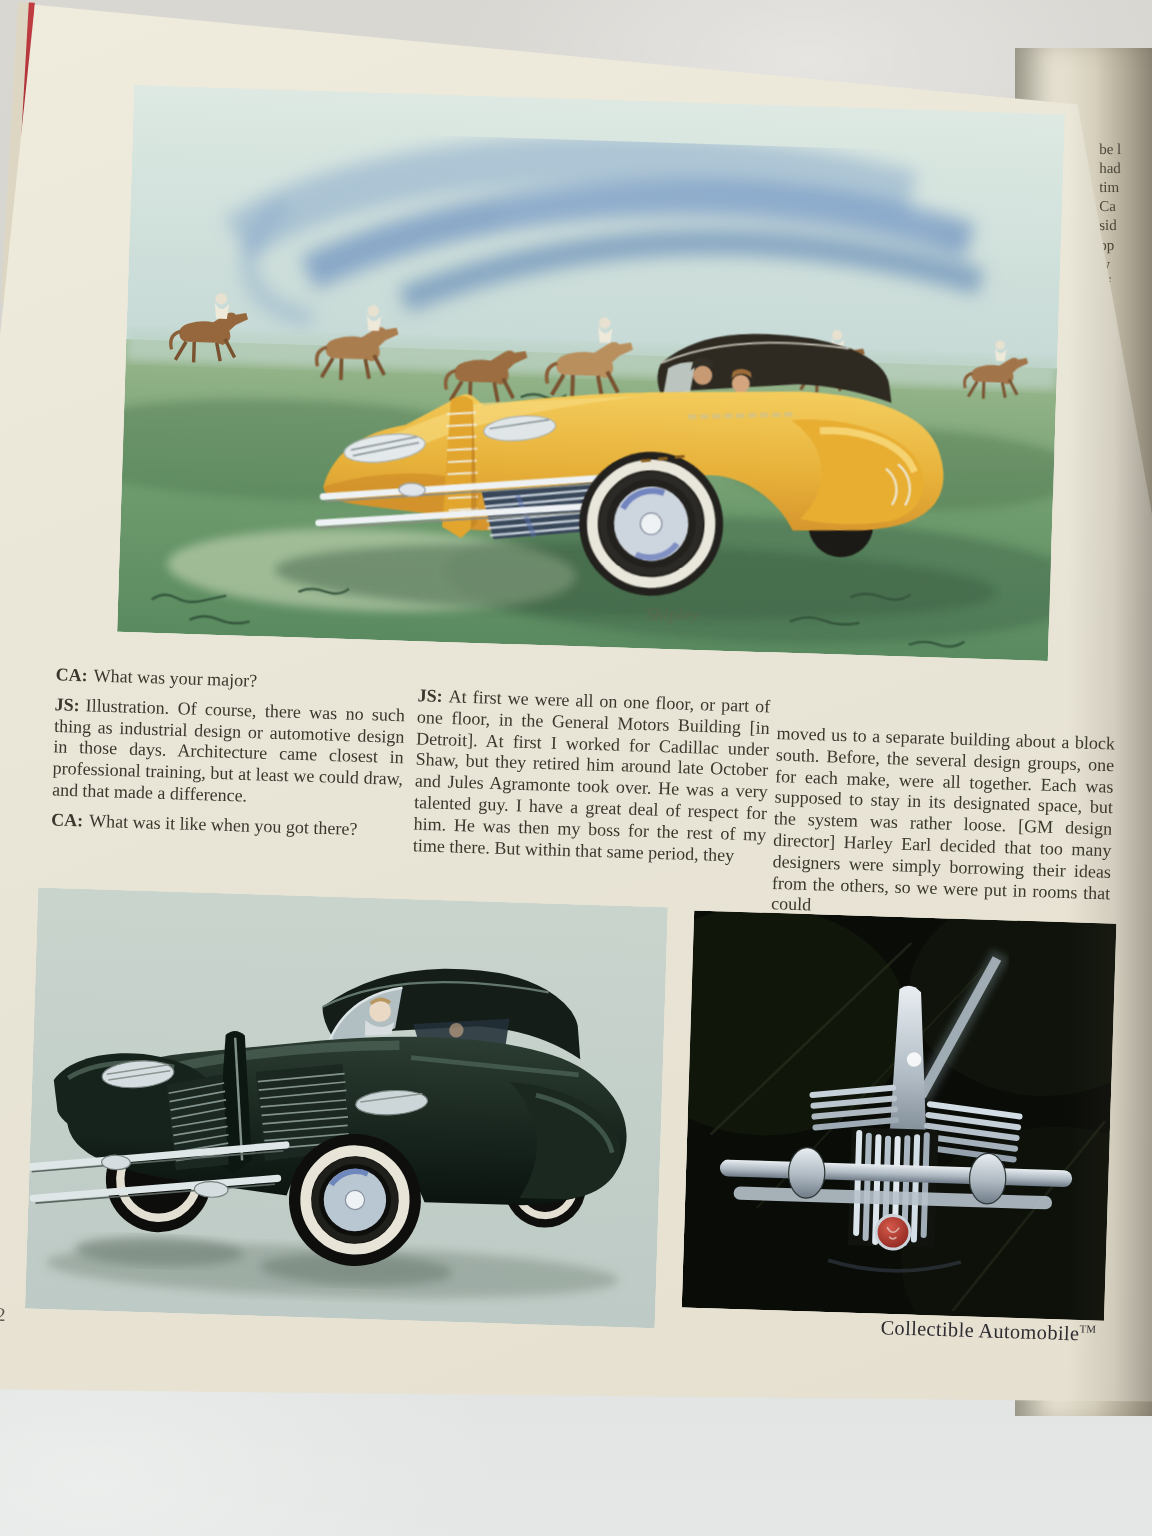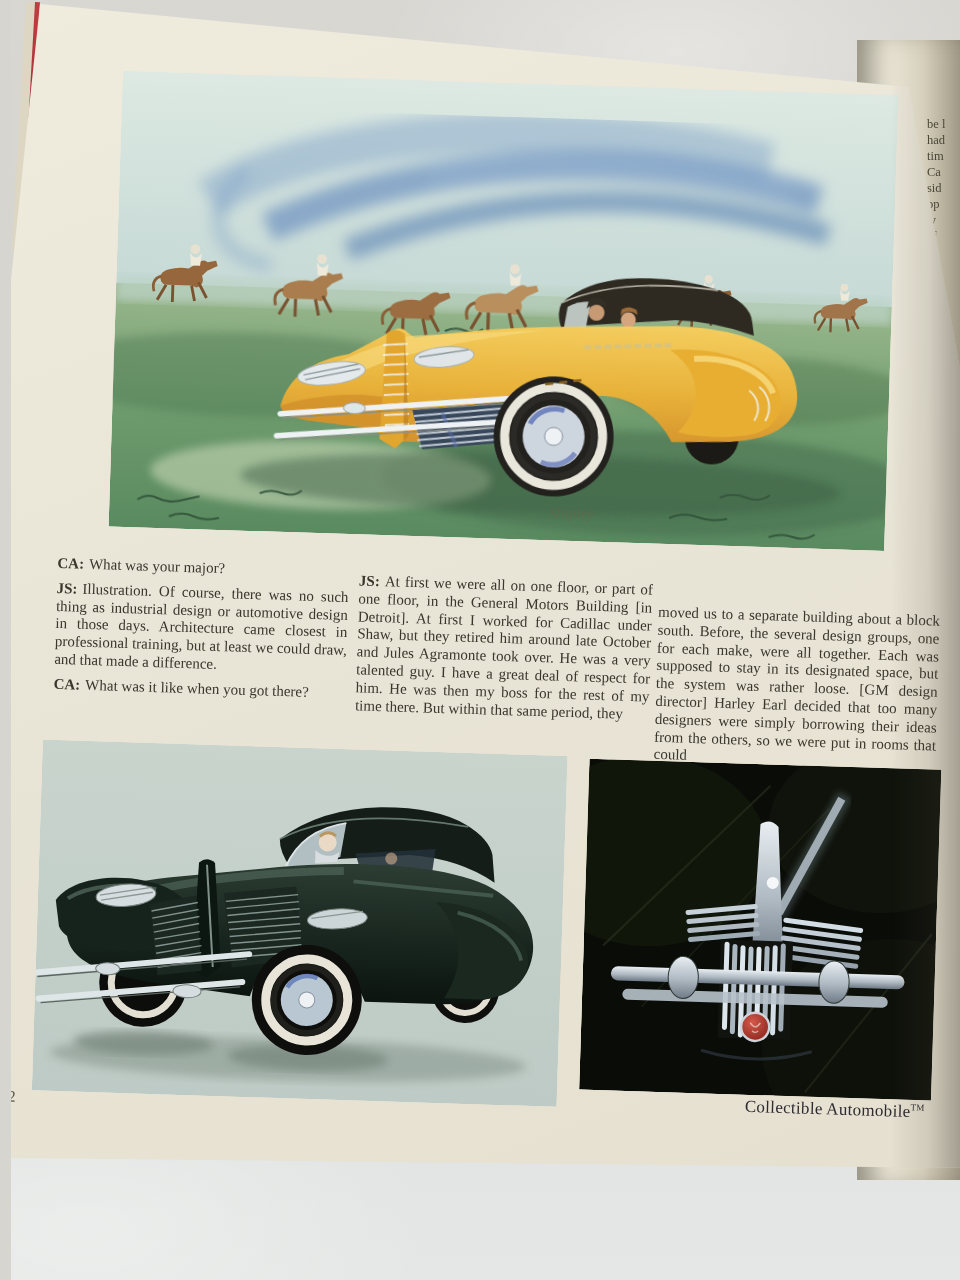--- a/index.html
+++ b/index.html
@@ -1,18 +1,18 @@
 <!DOCTYPE html>
 <html><head>
 <meta charset="utf-8">
 <style>
   html,body{margin:0;padding:0;}
   body{width:960px;height:1280px;overflow:hidden;position:relative;
        font-family:"Liberation Serif", serif;background:#d7d5d0;}
-  .stage{position:absolute;inset:0;overflow:hidden;margin-left:11px;}
+  .stage{position:absolute;inset:0;overflow:hidden;}
   
   .table-bg{position:absolute;inset:0;
     background:linear-gradient(180deg,#d9d7d2 0%,#d4d2cd 45%,#d6d6d2 75%,#e1e4e2 88%,#e4e7e5 100%);}
   .table-sheen{position:absolute;inset:0;background:
     radial-gradient(420px 200px at 70% 4%, rgba(255,255,255,.35), rgba(255,255,255,0) 70%),
     radial-gradient(500px 260px at 8% 96%, rgba(255,255,255,.30), rgba(255,255,255,0) 70%);}
   
   .next-page{position:absolute;left:846px;top:40px;width:114px;height:1140px;
     background:linear-gradient(90deg,#f0edde 0%,#e9e4d4 30%,#d6d0bd 58%,#b2ab98 80%,#968f7e 95%,#8c8576 100%);
     box-shadow:inset 26px 0 26px -12px rgba(70,63,50,.55);}

